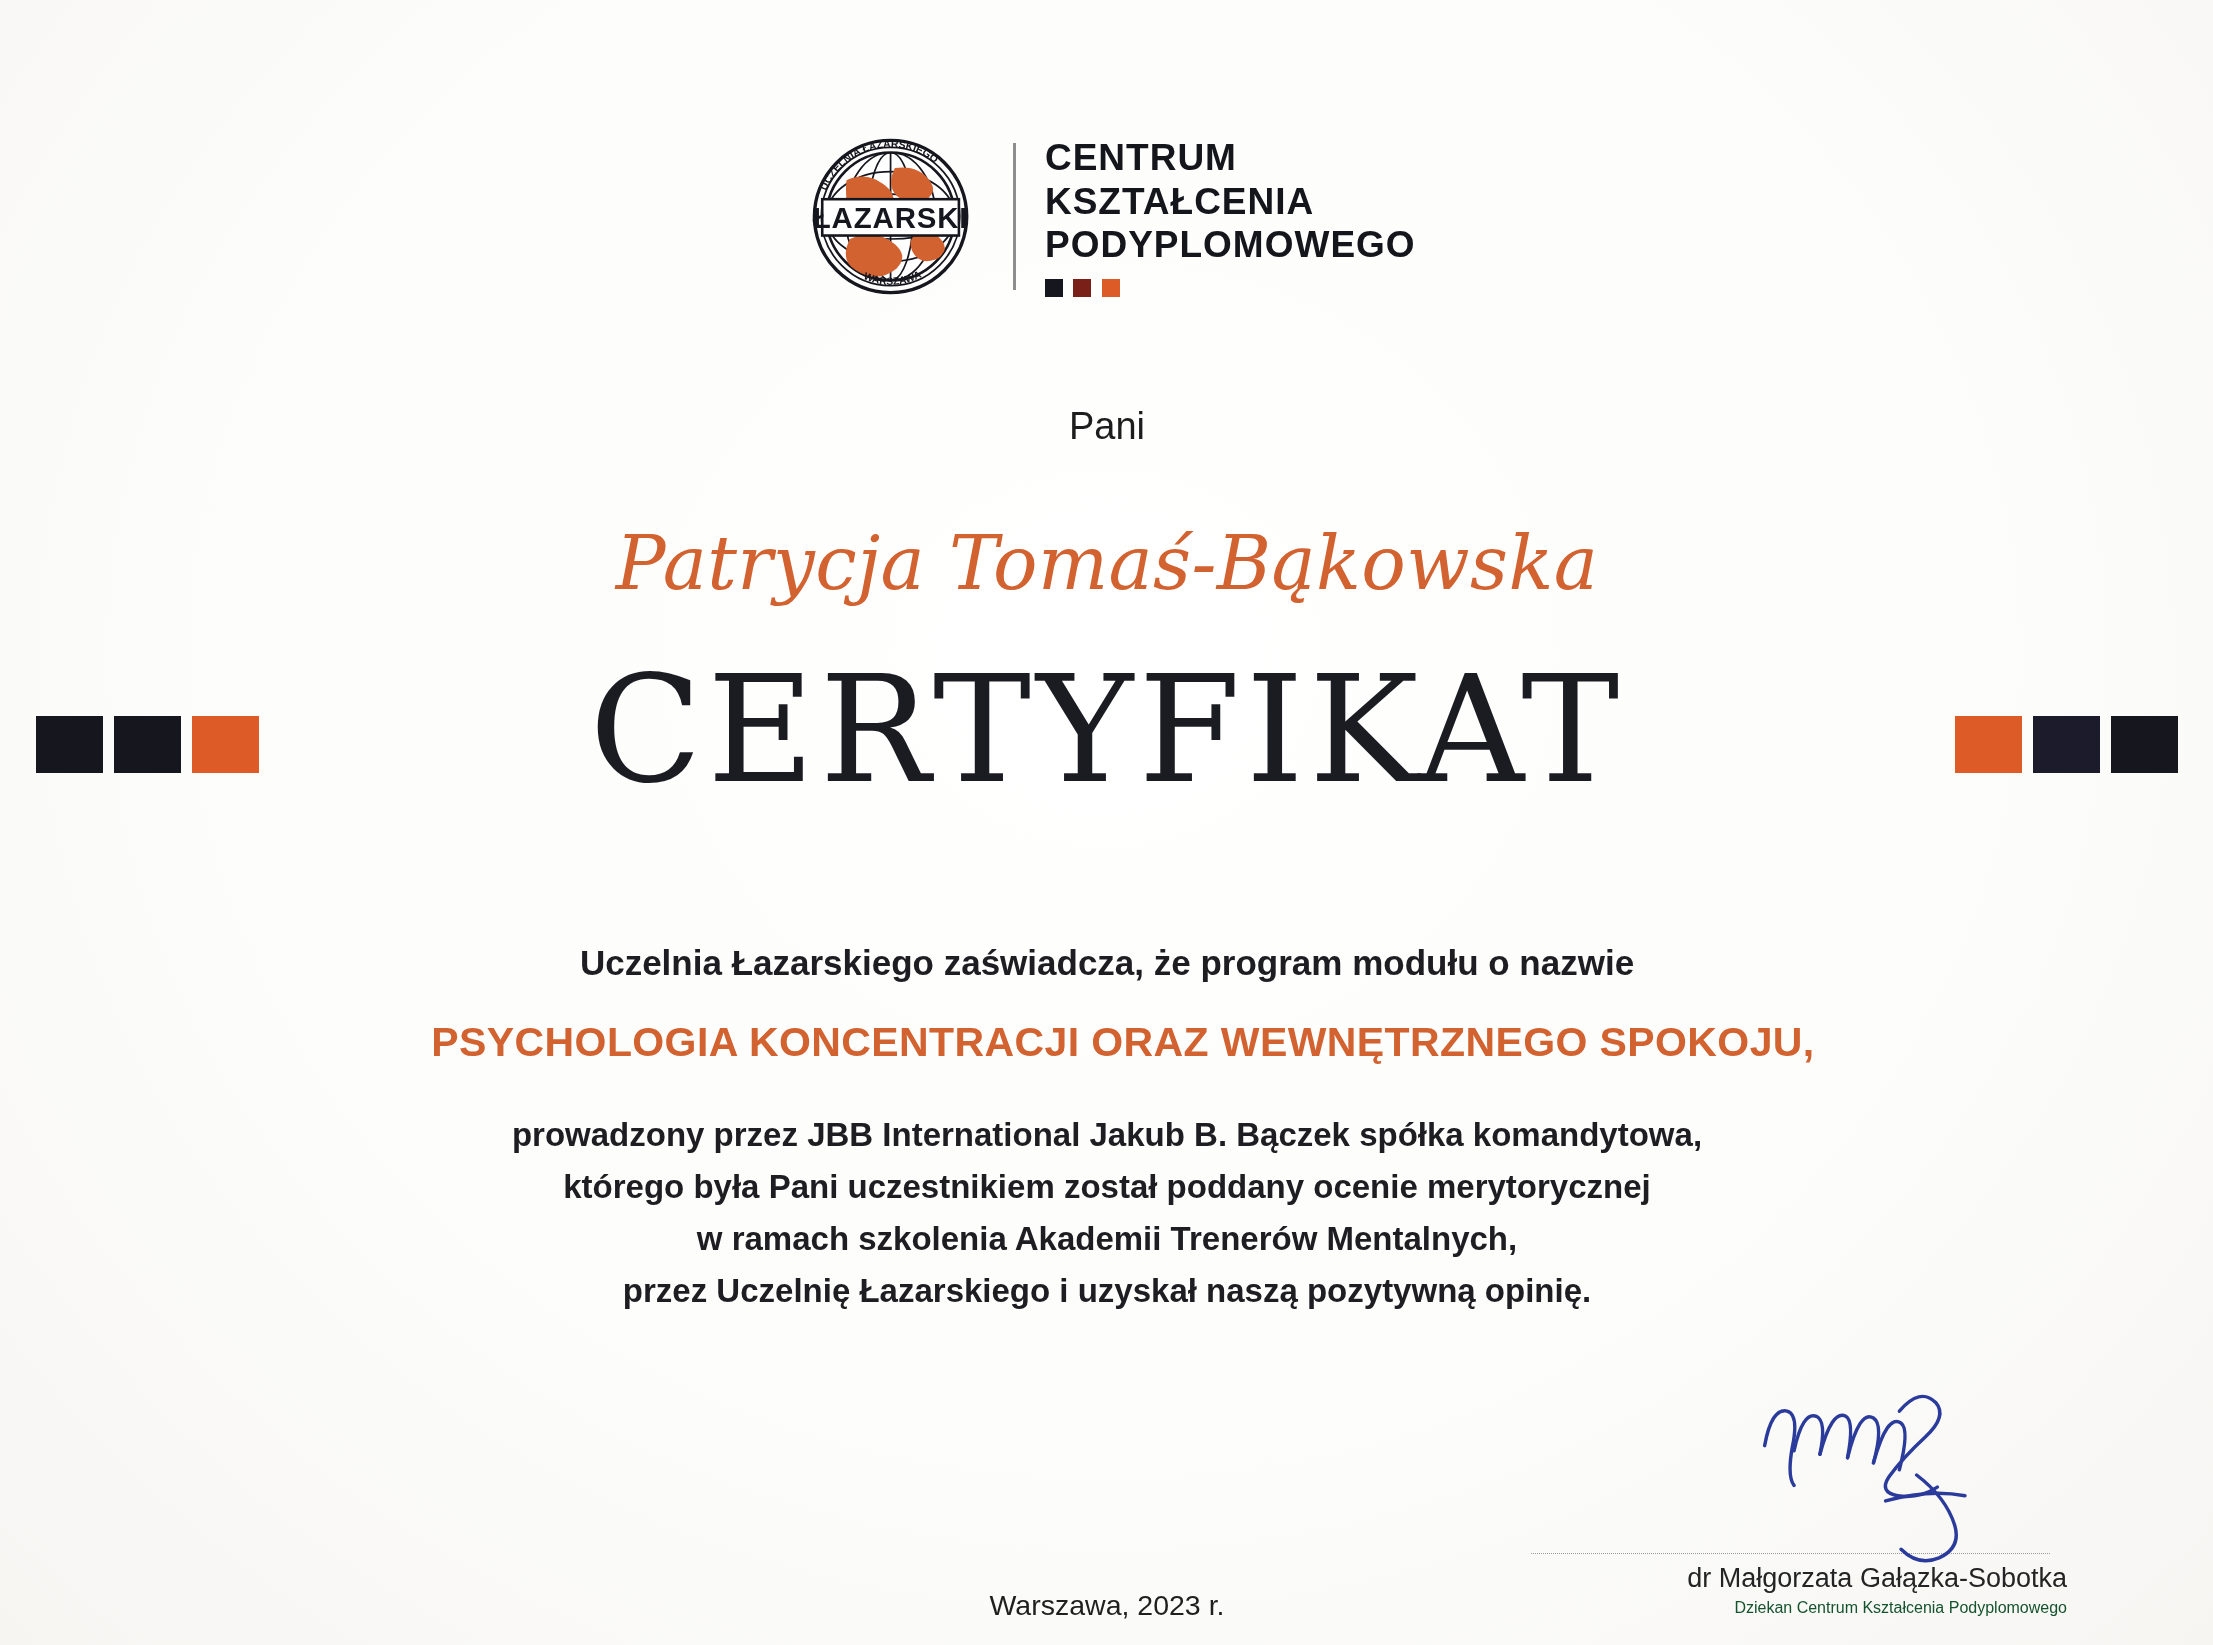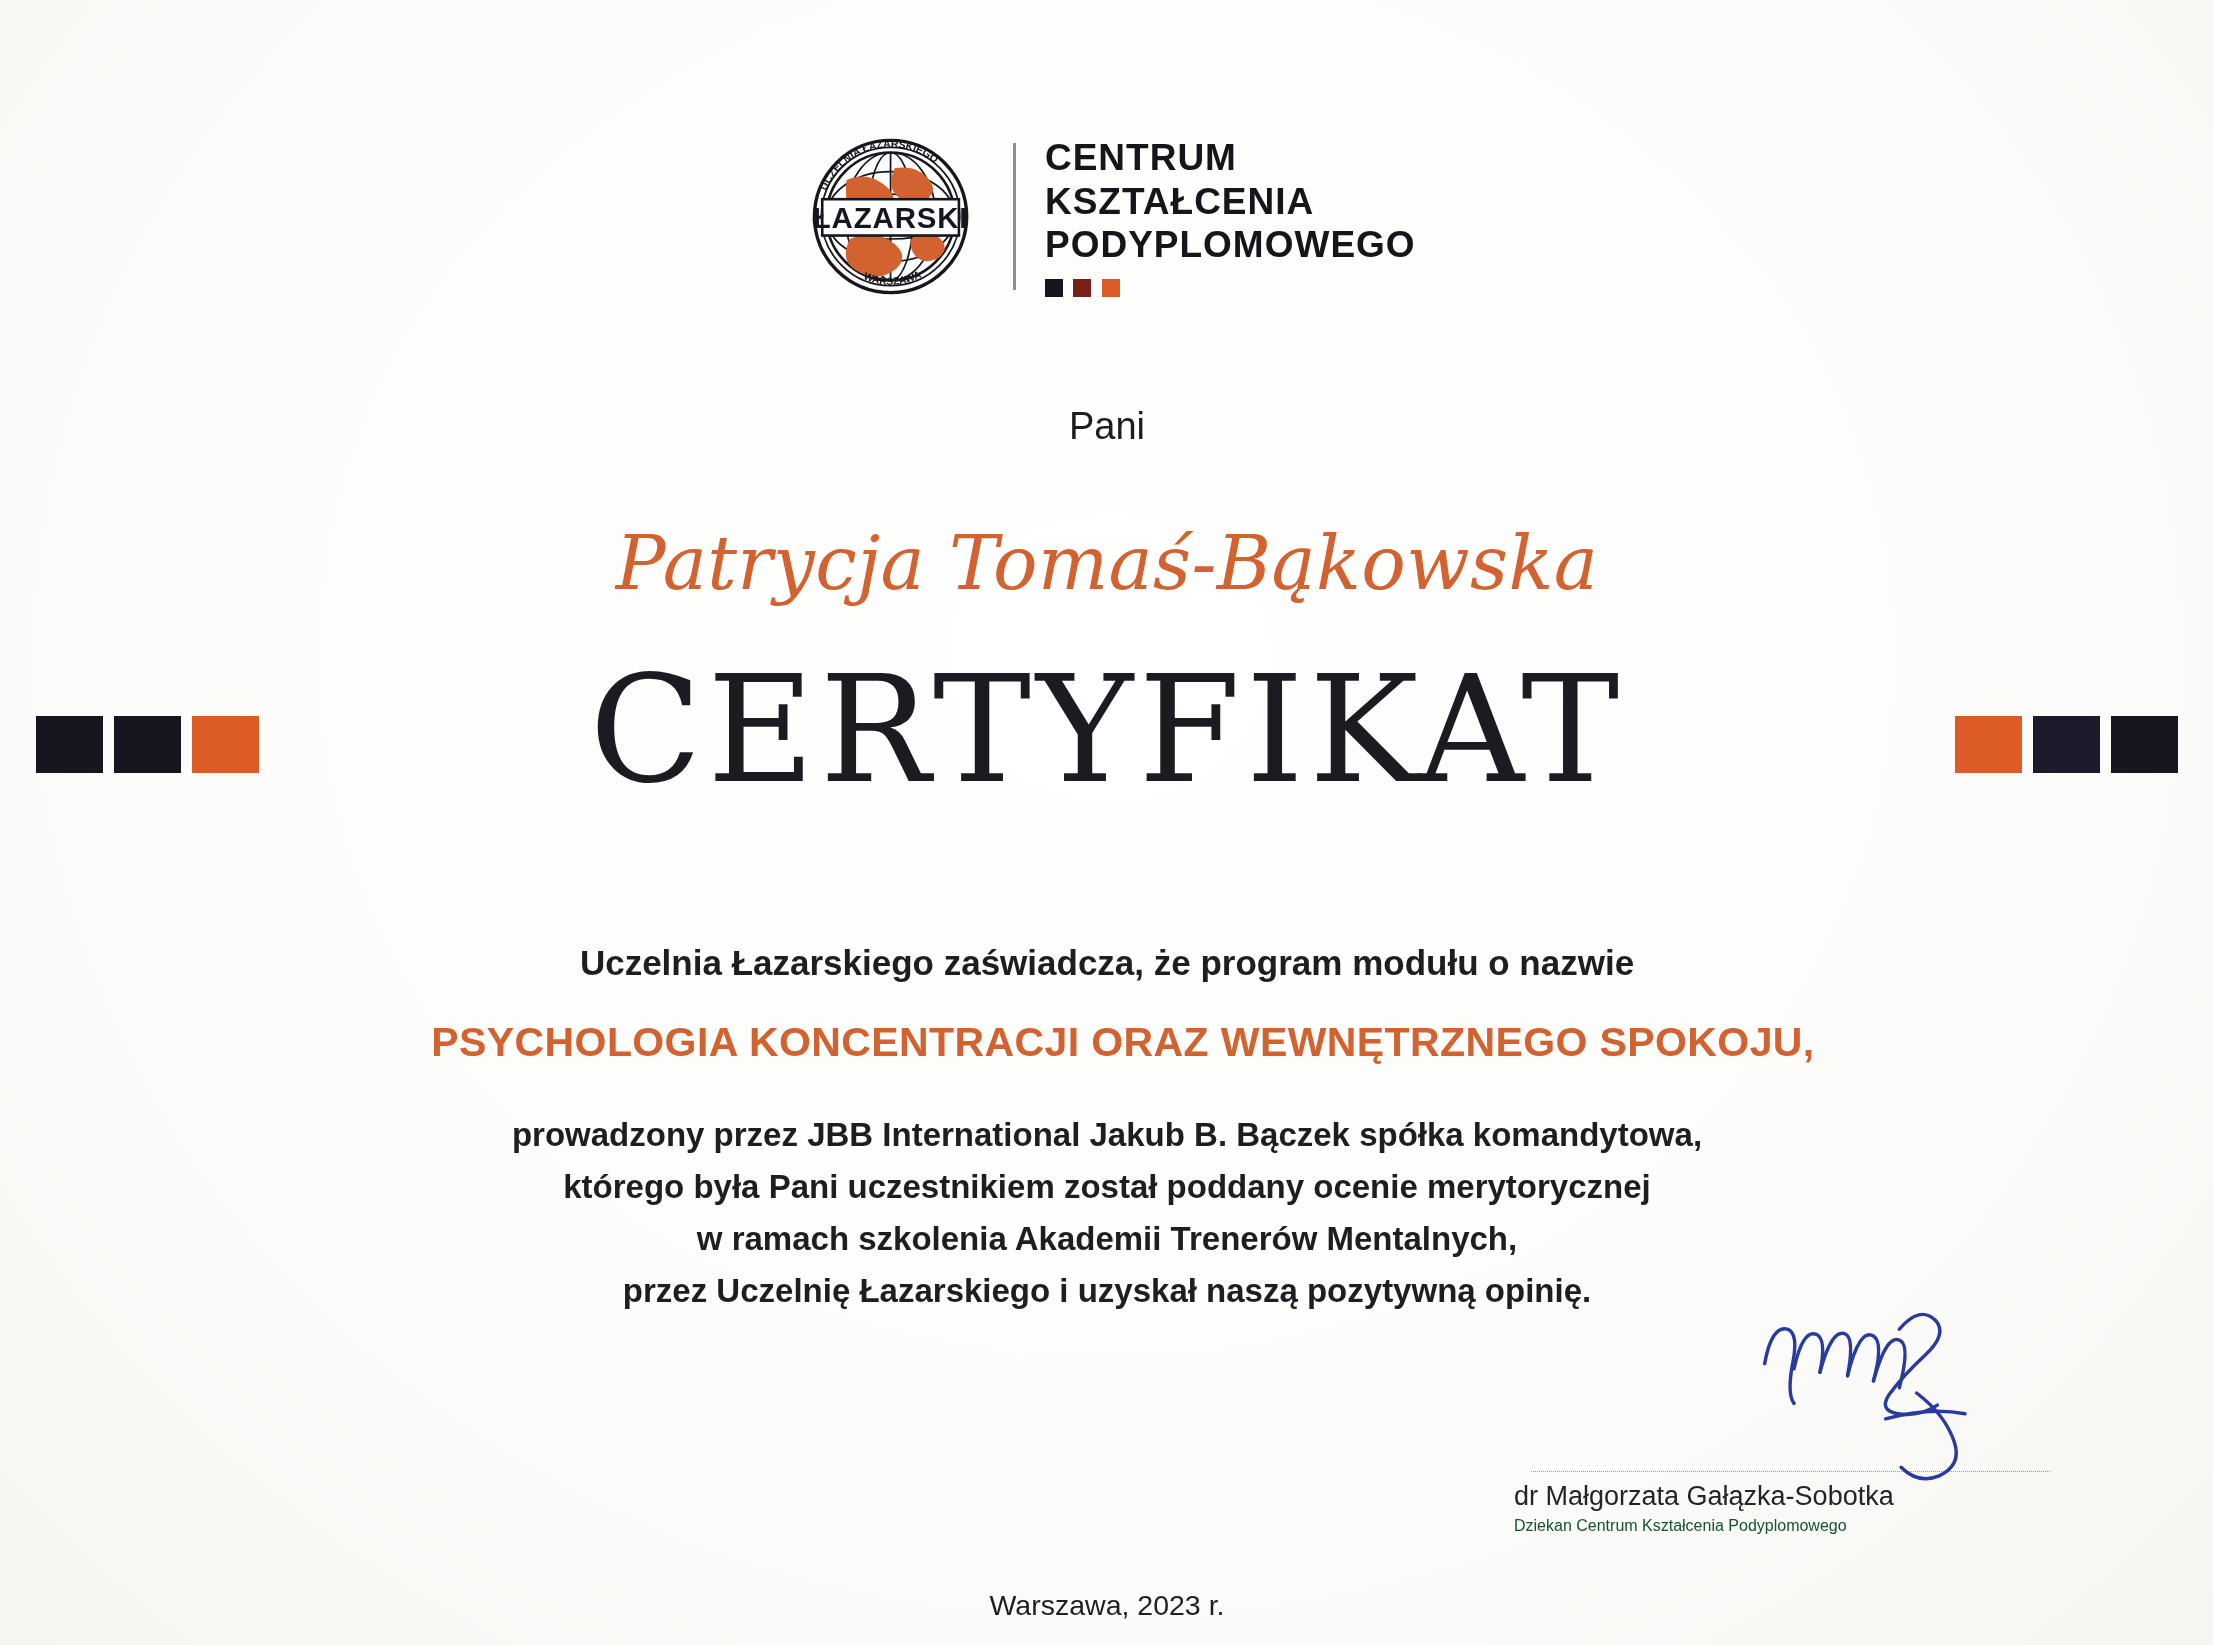--- a/index.html
+++ b/index.html
@@ -151,24 +151,24 @@
   .para-line {
     font-size: 33px;
     font-weight: bold;
     color: #1d1d22;
     line-height: 1.58;
   }
 
   
   .signature-area {
     position: absolute;
-    top: 1341px;
+    top: 1423px;
     right: 147px;
     width: 553px;
-    text-align: left;
+    text-align: right;
   }
   .sig-scribble {
     position: absolute;
     top: -52px;
     left: 242px;
     width: 285px;
     height: 208px;
   }
   .sig-rule {
     margin: 130px auto 8.6px auto;

